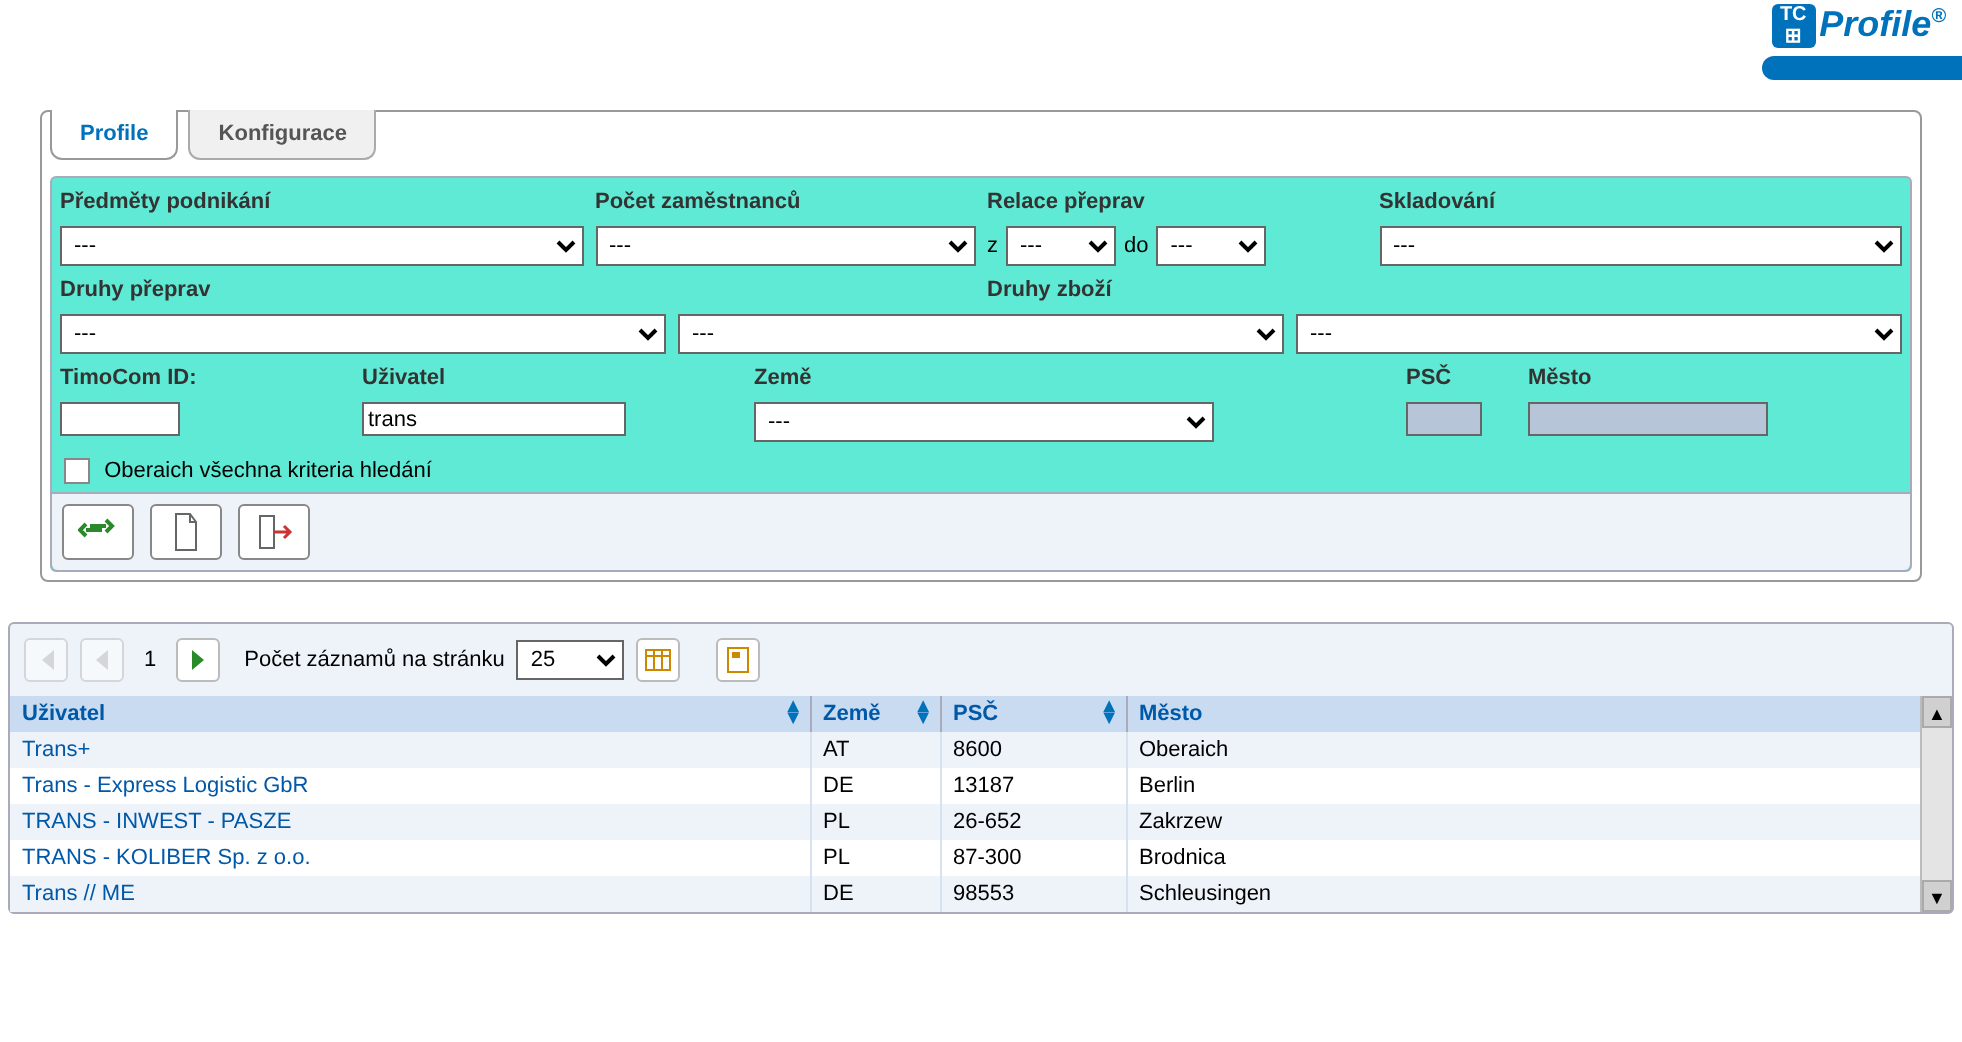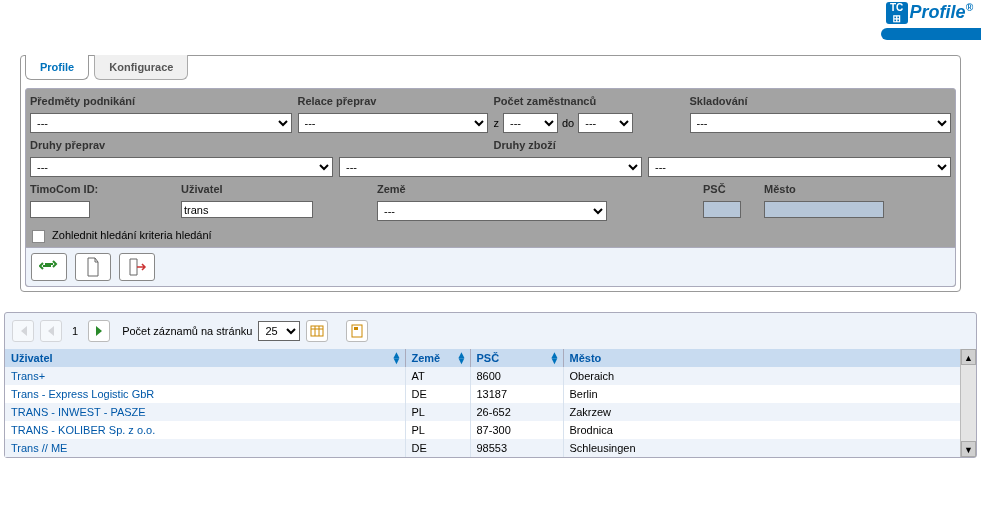--- a/index.html
+++ b/index.html
@@ -6,38 +6,38 @@
   body { font-family: Arial, Helvetica, sans-serif; font-size: 11px; background: #fff; width: 981px; }
   .header { height: 35px; position: relative; }
   .logo { position: absolute; right: 8px; top: 2px; font-size: 18px; font-weight: bold; color: #0072bc; font-style: italic; }
   .logo-reg { font-size: 10px; vertical-align: super; }
   .logo-icon { display: inline-block; width: 22px; height: 22px; background: #0072bc; color: #fff; border-radius: 3px; font-size: 10px; text-align: center; line-height: 11px; vertical-align: middle; padding-top:0; margin-right:2px; font-style:normal;}
   .blue-bar { background: #0072bc; height: 12px; width: 100px; position: absolute; right: 0; top: 28px; border-radius: 8px 0 0 8px; }
   .tabs-wrap { border: 1px solid #999; border-radius: 4px; margin: 20px; padding: 4px; padding-top:0; }
   .tabs { height: 28px; margin-bottom: 4px; position: relative; top: -1px; }
   .tab { display: inline-block; padding: 6px 14px; border: 1px solid #aaa; border-top: none; border-radius: 0 0 6px 6px; margin-right: 2px; cursor: pointer; background: #f0f0f0; color: #555; font-weight: bold; vertical-align: top; }
   .tab.active { background: #fff; color: #0072bc; border-color: #999; }
-  .panel { background: #a3a3a3; border: 1px solid #aab; border-radius: 3px; padding: 4px; }
+  .panel { background: #5eead4; border: 1px solid #aab; border-radius: 3px; padding: 4px; }
   .form-row { display: flex; gap: 6px; margin-bottom: 4px; }
   .form-col { flex: 1; }
   .label { font-weight: bold; color: #333; font-size: 11px; padding: 2px 0; }
   select, input[type=text] { border: 1px solid #666; font-size: 11px; padding: 1px 2px; background: #fff; }
   select.full { width: 100%; height: 20px; }
   .relace { display: flex; align-items: center; gap: 4px; }
   .relace select { width: 55px; height: 20px; }
   .ro { background: #b6c6d8 !important; border: 1px solid #888; }
   .chk-row { padding: 4px 2px; }
   .chk { width: 13px; height: 13px; border: 1px solid #888; background: #fff; display: inline-block; vertical-align: middle; margin-right: 4px; }
   .toolbar { background: #eef3fa; border-top: 1px solid #aab; padding: 5px; display: flex; gap: 8px; margin: 0 -4px -4px -4px; border-radius: 0 0 3px 3px;}
   .btn { width: 36px; height: 28px; border: 1px solid #888; border-radius: 3px; background: #fff; display: flex; align-items: center; justify-content: center; cursor: pointer; }
   .results { border: 1px solid #aab; border-radius: 3px; margin: 6px 4px; background: #eef3fa; }
   .pager { padding: 7px; display: flex; align-items: center; gap: 6px; }
   .pbtn { width: 22px; height: 22px; border: 1px solid #bbb; border-radius: 3px; background: #fff; display: flex; align-items: center; justify-content: center; cursor: pointer; }
   .pbtn.disabled { opacity: .5; cursor: default; }
-  .pager-sel { width: 42px; height: 20px; }
+  .pager-sel { width: 54px; height: 20px; }
   table { width: 100%; border-collapse: collapse; table-layout: fixed; }
   th { text-align: left; background: #c8dbf0; color: #0058a8; font-size: 11px; padding: 3px 6px; border-right: 1px solid #aab; position: relative; }
   th .sort { position: absolute; right: 3px; top: 3px; color: #0072bc; font-size: 10px; line-height: 6px; }
   td { padding: 3px 6px; border-right: 1px solid #d8e2ee; font-size: 11px; }
   tbody tr:nth-child(odd) { background: #eef3fa; }
   tbody tr:nth-child(even) { background: #fff; }
   td.link { color: #0058a8; }
   .table-wrap { position: relative; }
   .scroll { position: absolute; right: 0; top: 0; bottom: 0; width: 16px; background: #e4e4e4; border-left: 1px solid #bbb; }
   .scroll .arrow { height: 16px; background: #d0d0d0; text-align: center; font-size: 9px; line-height: 16px; cursor:pointer; border:1px solid #aaa; }
@@ -70,24 +70,24 @@
     <div class="tab">Konfigurace</div>
   </div>
 
   <div class="panel">
 
     <div class="form-row">
       <div class="form-col">
         <div class="label">Předměty podnikání</div>
       </div>
       <div class="form-col relace-col">
+        <div class="label">Počet zaměstnanců</div>
+      </div>
+      <div class="form-col relace-col">
         <div class="label">Relace přeprav</div>
-      </div>
-      <div class="form-col relace-col">
-        <div class="label">Počet zaměstnanců</div>
       </div>
       <div class="form-col">
         <div class="label">Skladování</div>
       </div>
     </div>
     <div class="form-row">
       <div class="form-col">
         <select class="full"><option>---</option></select>
       </div>
       <div class="form-col relace-col">
@@ -140,21 +140,21 @@
     <div class="form-row">
       <div style="flex:0 0 145px"><input type="text" class="small-input" style=""></div>
       <div style="flex:0 0 190px"><input type="text" class="user-input" value="trans" style=""></div>
       <div style="flex:0 0 320px"><select class="country-select"><option>---</option></select></div>
       <div style="flex:0 0 55px"><input type="text" class="psc-ro ro" readonly="" style=""></div>
       <div style="flex:1"><input type="text" class="city-ro ro" readonly="" style=""></div>
     </div>
 
     <div class="chk-row">
       <span class="chk"></span>
-      <span>Zohlednit hledání kriteria hledání</span>
+      <span>Oberaich všechna kriteria hledání</span>
     </div>
 
     <div class="toolbar">
       <div class="btn">
         <svg class="svg-ic" width="20" height="18">
             <path d="M4 11 L1 8 L4 5 M4 8 H12 M14 3 L17 6 L14 9 M14 6 H6" stroke="#2a8a2a" stroke-width="2" fill="none"></path>
           </svg>
       </div>
       <div class="btn">
         <svg class="svg-ic" width="16" height="20">

